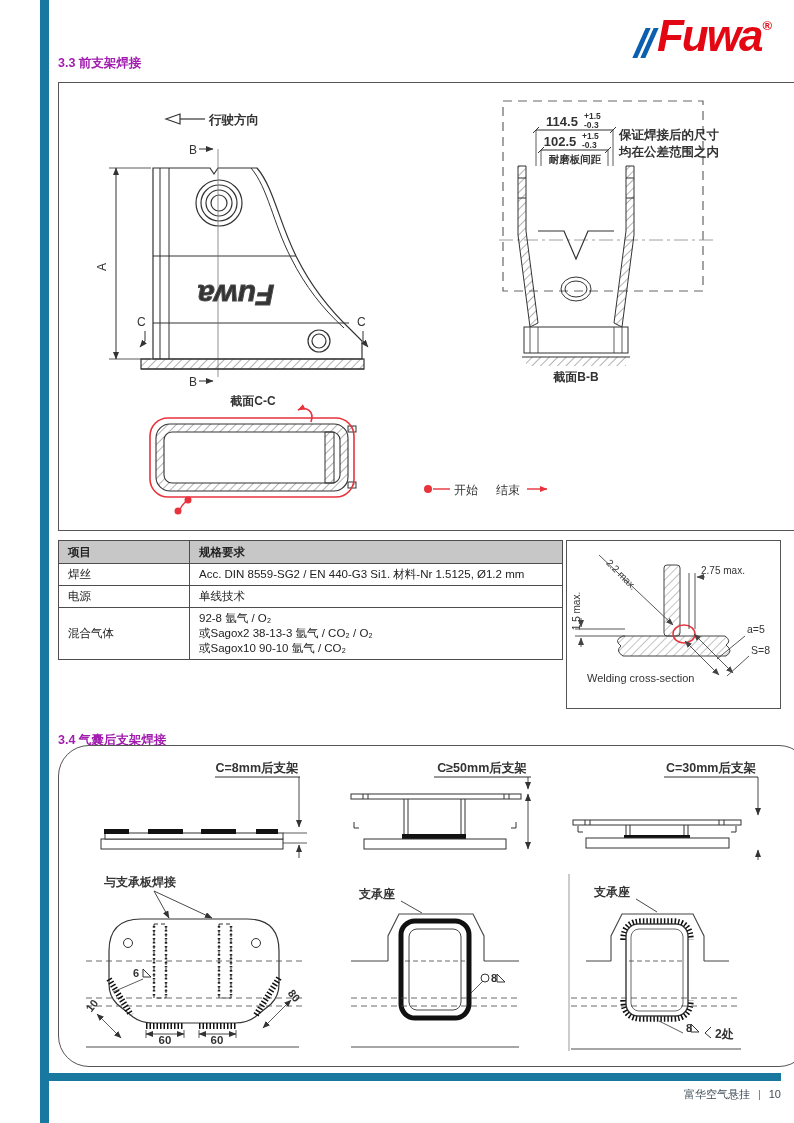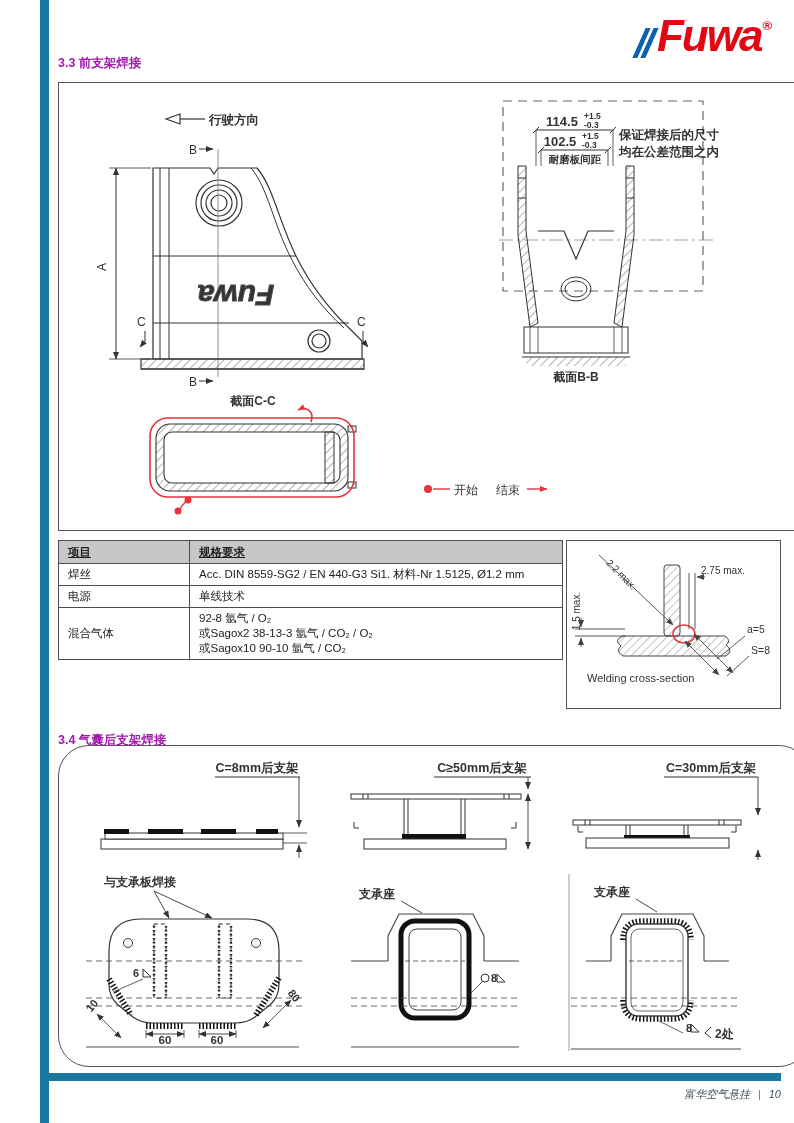--- a/index.html
+++ b/index.html
@@ -1,35 +1,35 @@
 <!DOCTYPE html>
 <html><head>
 <meta charset="utf-8">
 <style>
   html,body{margin:0;padding:0;background:#e9e9e9;}
   .page{position:relative;width:794px;height:1123px;background:#fff;overflow:hidden;
         font-family:"Liberation Sans","DejaVu Sans",sans-serif;color:#333;}
   .abs{position:absolute;}
   .sidebar{left:40px;top:0;width:9px;height:1123px;background:#1878a0;}
   .footerbar{left:40px;top:1073px;width:741px;height:8px;background:#1878a0;}
-  .footer-text{right:13px;top:1087px;font-size:11px;color:#3f4c57;font-style:italic;}
+  .footer-text{right:13px;top:1087px;font-size:11px;color:#3f4c57;}
   .footer-text .sep{margin:0 8px;color:#6b7780;}
   .logo{right:22px;top:16px;display:flex;align-items:flex-start;}
   .logo-slashes{display:flex;margin-top:12px;margin-right:2px;}
   .logo-slashes i{display:block;width:5px;height:30px;background:#0a5fae;transform:skewX(-24deg);margin-right:3px;}
   .logo-text{font-size:44px;line-height:40px;font-style:italic;font-weight:900;color:#e30613;letter-spacing:-2px;}
   .logo-reg{font-size:13px;color:#e30613;font-weight:700;margin-top:2px;margin-left:1px;}
   .sec-title{left:58px;font-size:12.5px;font-weight:600;color:#a21caf;}
   .dbox{border:1px solid #555;background:#fff;padding-left:28px;}
   .dbox svg{position:absolute;left:0;top:0;}
   table.spec{position:absolute;left:58px;top:540px;width:505px;border-collapse:collapse;
              font-size:11.5px;color:#222;table-layout:fixed;}
   table.spec td{border:1px solid #4d4d4d;padding:3px 9px;vertical-align:middle;line-height:15px;}
   table.spec td.c1{width:112px;}
-  table.spec tr.hd td{background:#c7c7c7;font-weight:600;height:16px;text-decoration:underline;}
+  table.spec tr.hd td{background:#c7c7c7;font-weight:600;height:16px;}
   .wbox{left:566px;top:540px;width:213px;height:167px;border:1px solid #555;}
   svg{font-family:"Liberation Sans","DejaVu Sans",sans-serif;}
   svg text{fill:#333;}
 </style>
 </head>
 <body>
 
 <div class="page">
 
   <div class="abs sidebar"></div>

